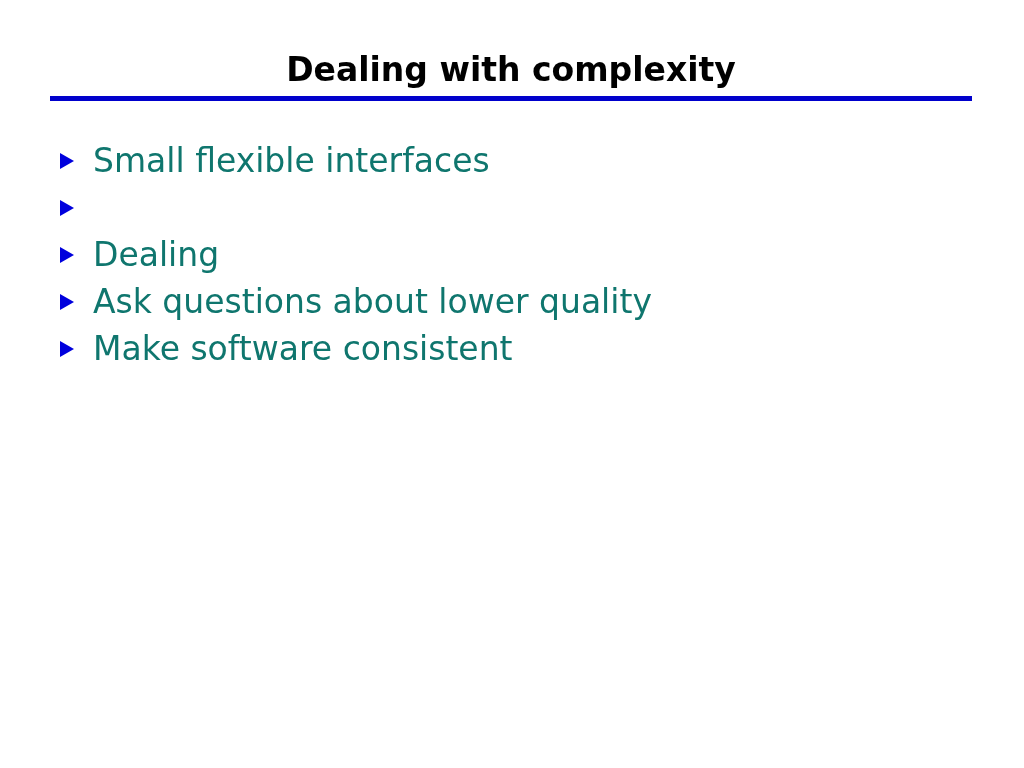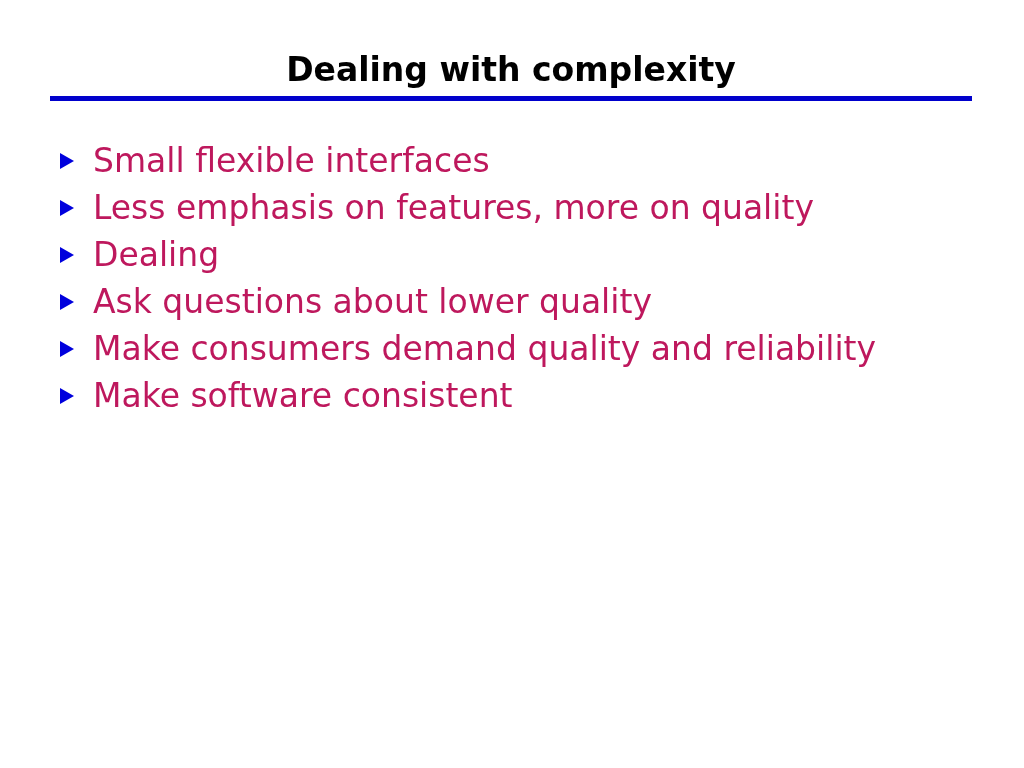--- a/index.html
+++ b/index.html
@@ -83,21 +83,21 @@
     height: 0;
     border-top: 8px solid transparent;
     border-bottom: 8px solid transparent;
     border-left: 14px solid #0000DD;
   }
 
   .bullet-text {
     flex: 1 1 auto;
     font-size: 33px;
     line-height: 47px;
-    color: #be185d;
+    color: #0f766e;
     font-weight: normal;
     max-width: 790px;
     word-spacing: 0px;
   }
 </style>
 </head>
 <body>
 
 <div class="slide">
 
@@ -109,37 +109,32 @@
 
   <div class="bullet-list">
 
     <div class="bullet-item">
       <span class="bullet-marker"></span>
       <span class="bullet-text">Small flexible interfaces</span>
     </div>
 
     <div class="bullet-item">
       <span class="bullet-marker"></span>
-      <span class="bullet-text">Less emphasis on features, more on quality</span>
     </div>
 
     <div class="bullet-item">
       <span class="bullet-marker"></span>
       <span class="bullet-text">Dealing</span>
     </div>
 
     <div class="bullet-item">
       <span class="bullet-marker"></span>
       <span class="bullet-text">Ask questions about lower quality</span>
     </div>
 
-    <div class="bullet-item">
-      <span class="bullet-marker"></span>
-      <span class="bullet-text">Make consumers demand quality and reliability</span>
-    </div>
 
     <div class="bullet-item">
       <span class="bullet-marker"></span>
       <span class="bullet-text">Make software consistent</span>
     </div>
 
   </div>
 
 </div>
 

